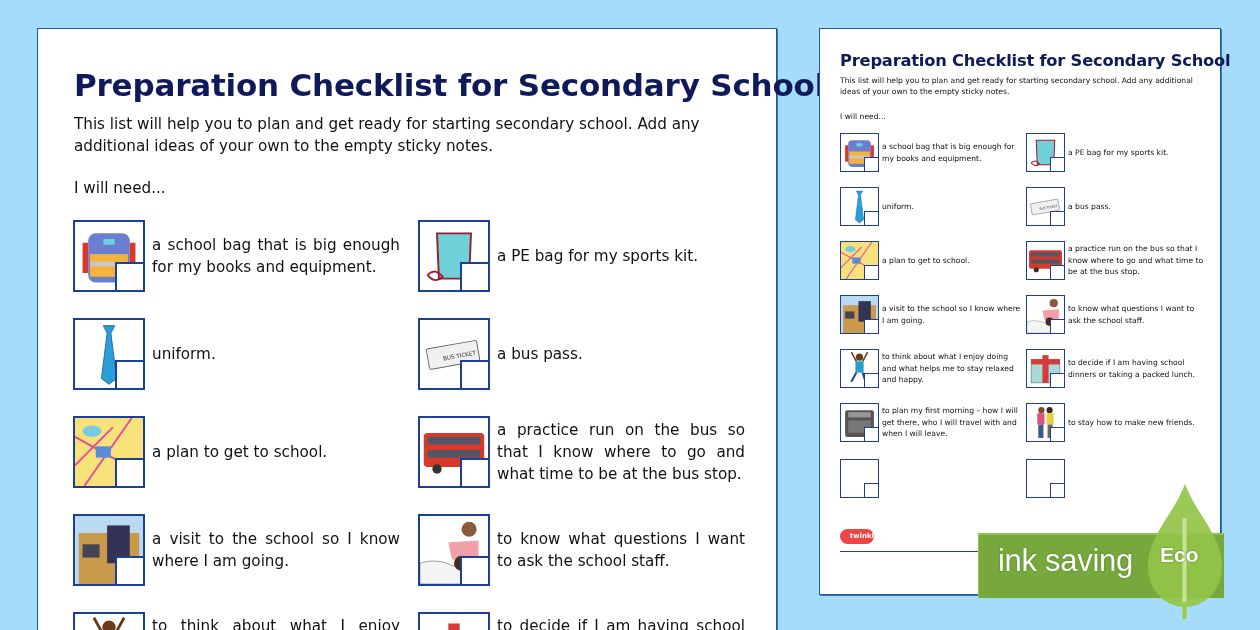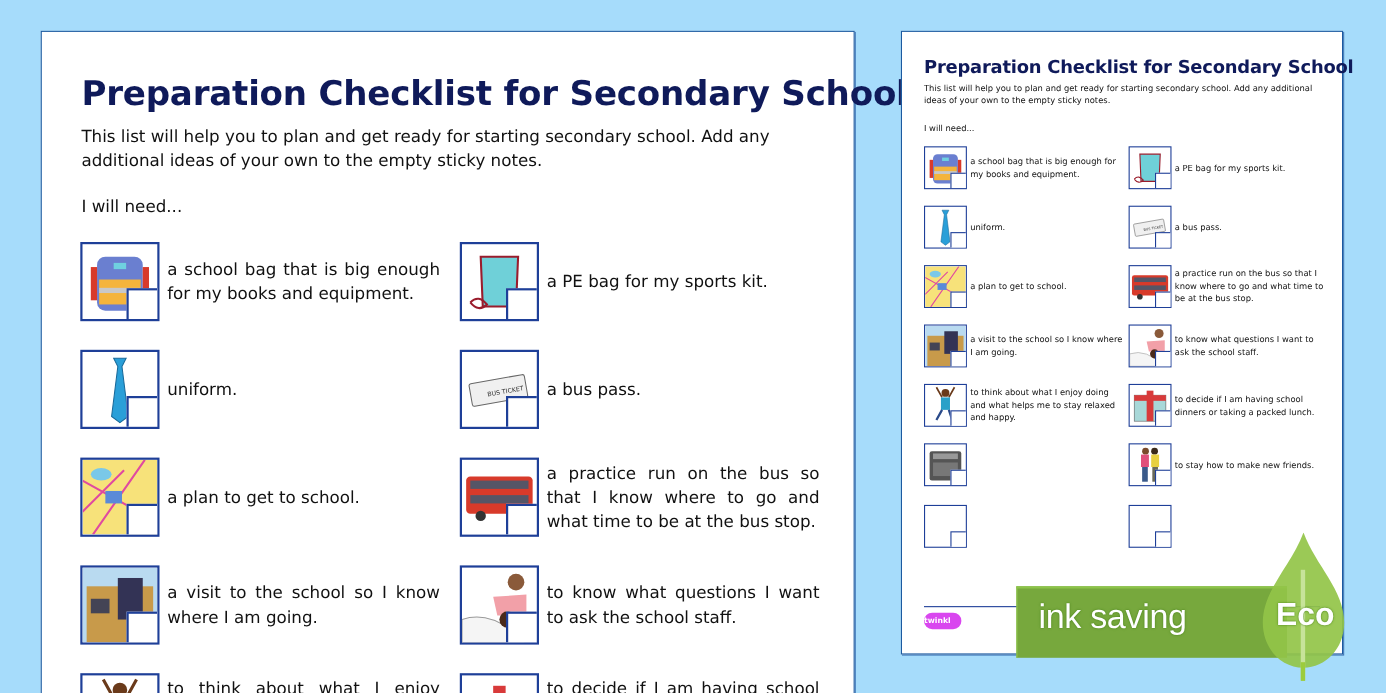--- a/index.html
+++ b/index.html
@@ -24,27 +24,27 @@
   .pic { position: absolute; left: 0; top: 0; width: 100%; height: 100%; }
 
   
   #page-small .title { position: absolute; left: 20px; top: 22px; font-size: 16.3px; white-space: nowrap; }
   #page-small .intro { position: absolute; left: 20px; top: 46px; width: 370px; font-size: 7.6px; line-height: 11px; color: #111; }
   #page-small .need { position: absolute; left: 20px; top: 83px; font-size: 7.6px; color: #111; }
   #page-small .icon-box { width: 39px; height: 39px; border-width: 1.5px; }
   #page-small .sticky { width: 16px; height: 16px; border-width: 1.5px; }
   #page-small .item .txt { font-size: 7.6px; line-height: 11.4px; color: #111; margin-left: 3px; width: 140px; }
   .footer-line { position: absolute; left: 20px; right: 20px; top: 522px; border-top: 1.5px solid #1e3f98; }
-  .logo { position: absolute; left: 20px; top: 528px; width: 34px; height: 15px; background: #d946ef; border-radius: 8px; color: #fff; font-size: 7px; font-weight: bold; text-align: left; line-height: 15px; }
+  .logo { position: absolute; left: 20px; top: 500px; width: 34px; height: 15px; background: #ef4444; border-radius: 8px; color: #fff; font-size: 7px; font-weight: bold; text-align: right; line-height: 15px; }
 
   
-  .eco-banner { position: absolute; left: 924px; top: 533px; width: 246px; height: 65px; background: #77a83d; border-top: 2px solid #8dc44a; border-left: 1px solid #8dc44a; }
+  .eco-banner { position: absolute; left: 978px; top: 533px; width: 246px; height: 65px; background: #77a83d; border-top: 2px solid #8dc44a; border-left: 1px solid #8dc44a; }
   .eco-text { position: absolute; left: 19px; top: 8px; color: #fff; font-size: 31px; font-family: "Liberation Sans", sans-serif; text-shadow: 0 0 2px #3f7a12; letter-spacing: -0.3px; }
   .leaf { position: absolute; left: 1144px; top: 484px; width: 82px; height: 135px; }
-  .eco-word { position: absolute; left: 1160px; top: 543px; color: #fff; font-size: 29px; font-weight: bold; font-family: "Liberation Sans", sans-serif; text-shadow: 0 0 2px #3f7a12; }
+  .eco-word { position: absolute; left: 1160px; top: 543px; color: #fff; font-size: 21px; font-weight: bold; font-family: "Liberation Sans", sans-serif; text-shadow: 0 0 2px #3f7a12; }
 </style>
 </head>
 <body>
 
 <div class="page" id="page-big">
   <div class="title">Preparation Checklist for Secondary School</div>
   <div class="intro">This list will help you to plan and get ready for starting secondary school. Add any additional ideas of your own to the empty sticky notes.</div>
   <div class="need">I will need...</div>
   <div id="big-items">
       <div class="item" style="left: 35px; top: 191px;">
@@ -283,20 +283,21 @@
       </div>
       <div class="item" style="left: 20px; top: 374px;">
         <div class="icon-box">
           <svg class="pic" viewBox="0 0 72 72">
             <rect x="8" y="12" width="56" height="52" rx="4" fill="#555"></rect>
             <rect x="14" y="16" width="44" height="10" fill="#999"></rect>
             <rect x="14" y="32" width="44" height="24" fill="#777"></rect>
           </svg>
           <div class="sticky"></div>
         </div>
+        <div class="txt">to plan my first morning – how I will get there, who I will travel with and when I will leave.</div>
       </div>
       <div class="item" style="left: 206px; top: 374px;">
         <div class="icon-box">
           <svg class="pic" viewBox="0 0 72 72">
             <circle cx="28" cy="12" r="6" fill="#7a4a2a"></circle>
             <circle cx="44" cy="12" r="6" fill="#3a2a1a"></circle>
             <rect x="20" y="18" width="14" height="22" fill="#e0507a"></rect>
             <rect x="38" y="18" width="14" height="22" fill="#e8d040"></rect>
             <rect x="22" y="40" width="10" height="26" fill="#3a5a8a"></rect>
             <rect x="40" y="40" width="10" height="26" fill="#6a6a5a"></rect>

